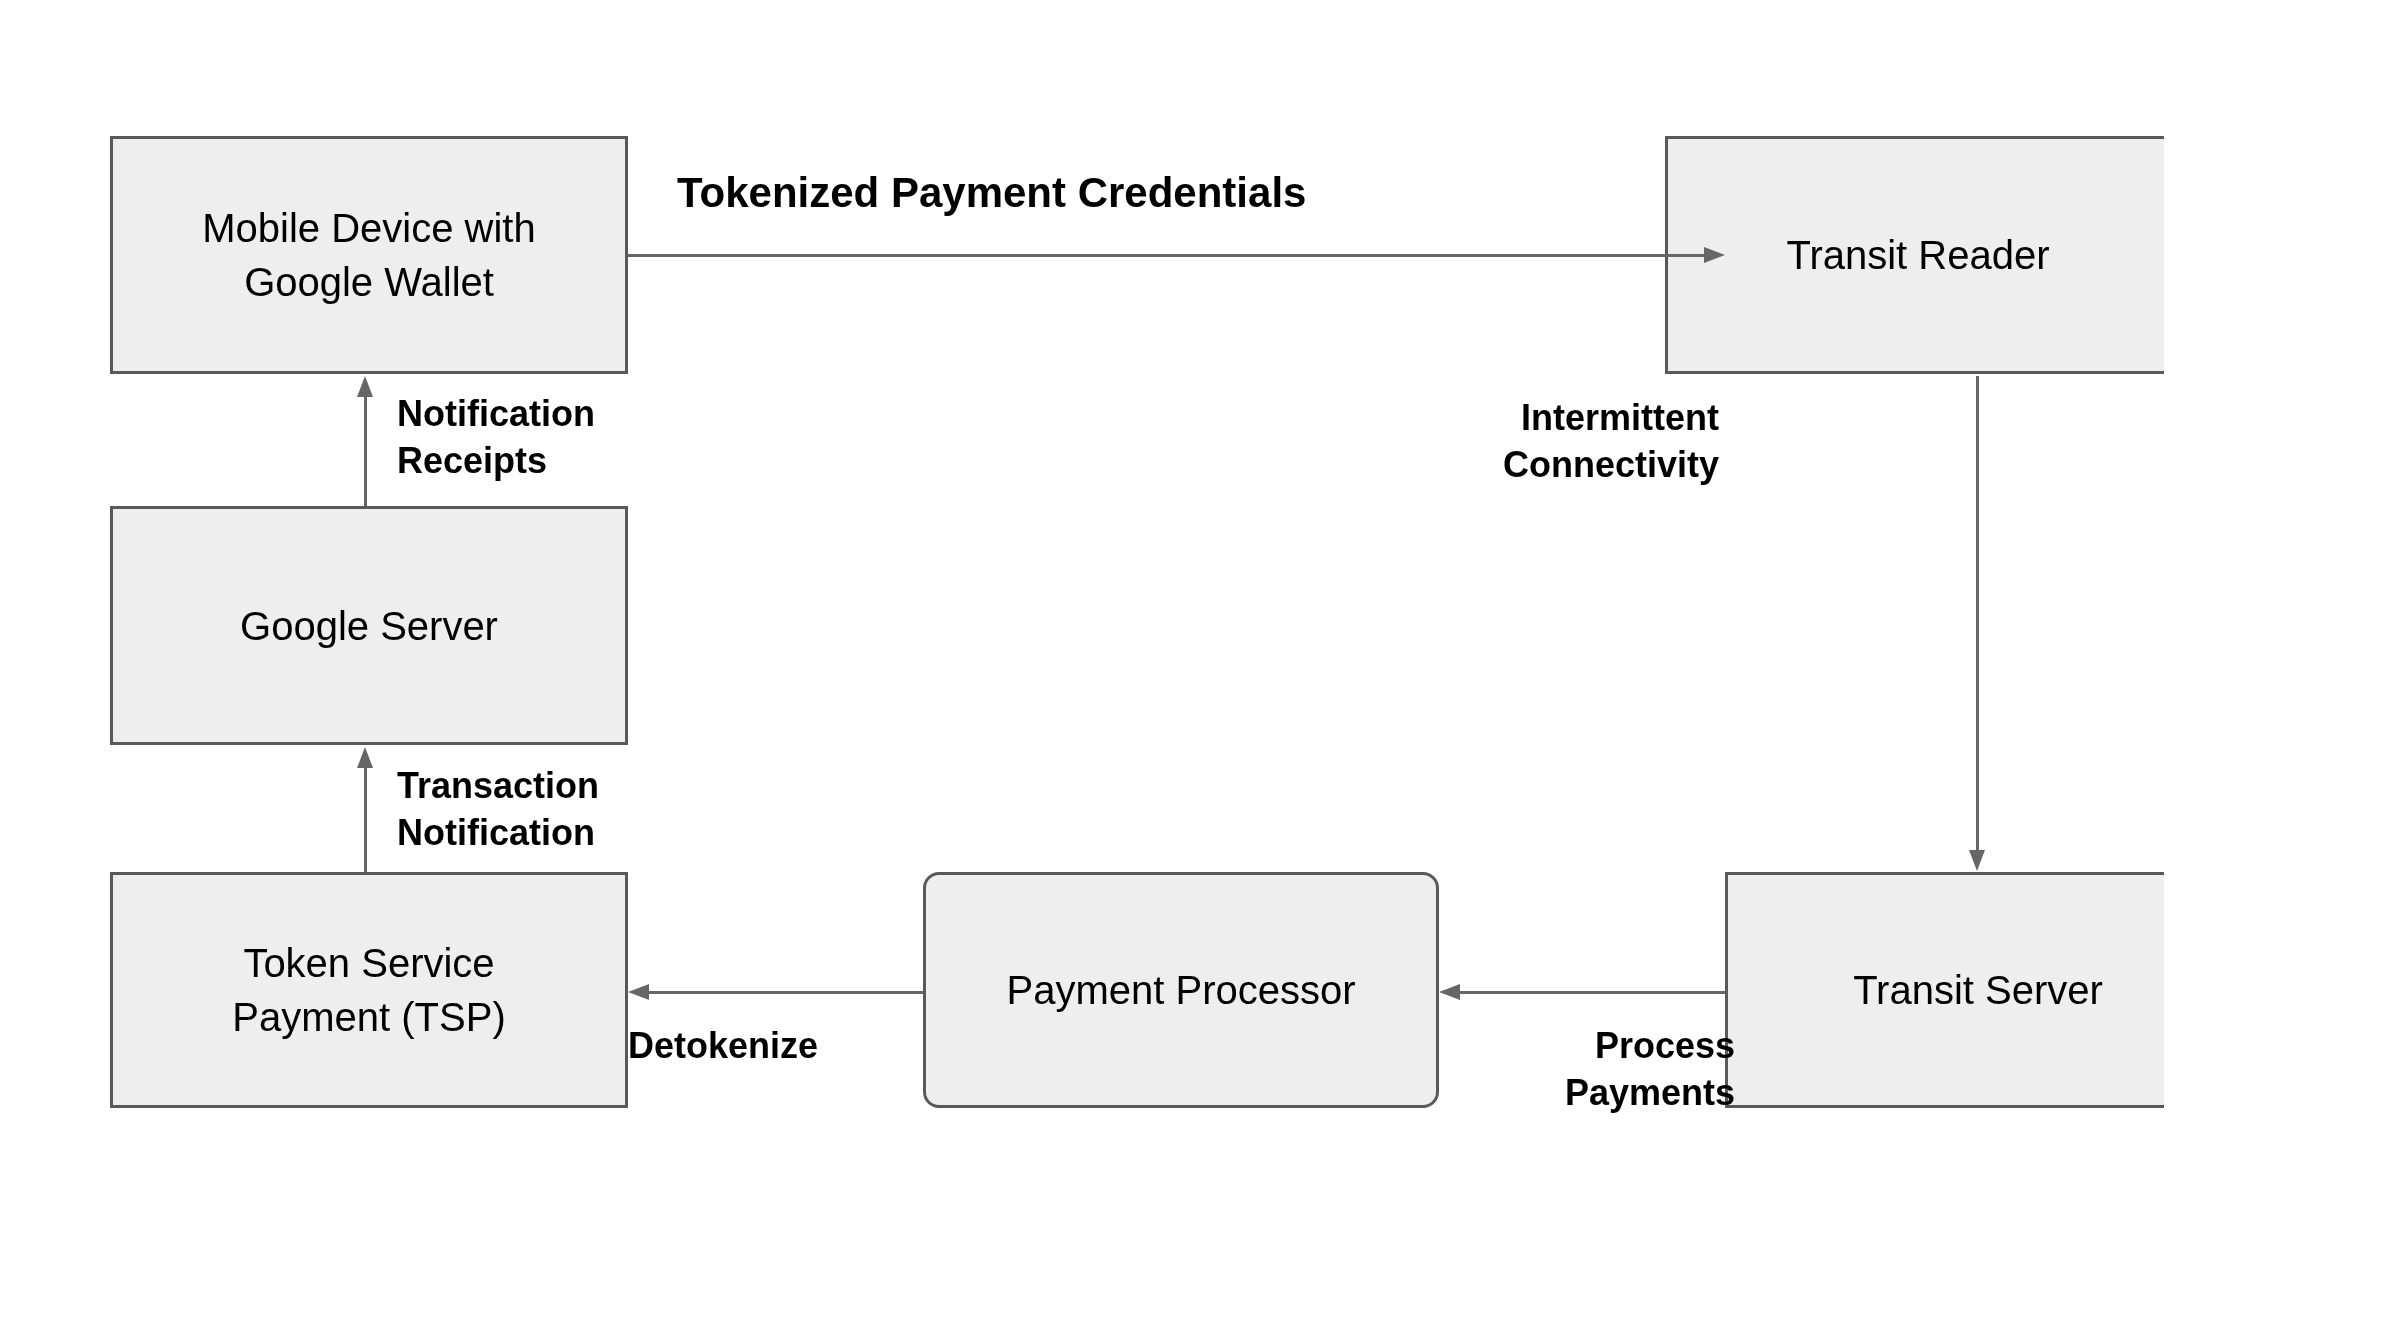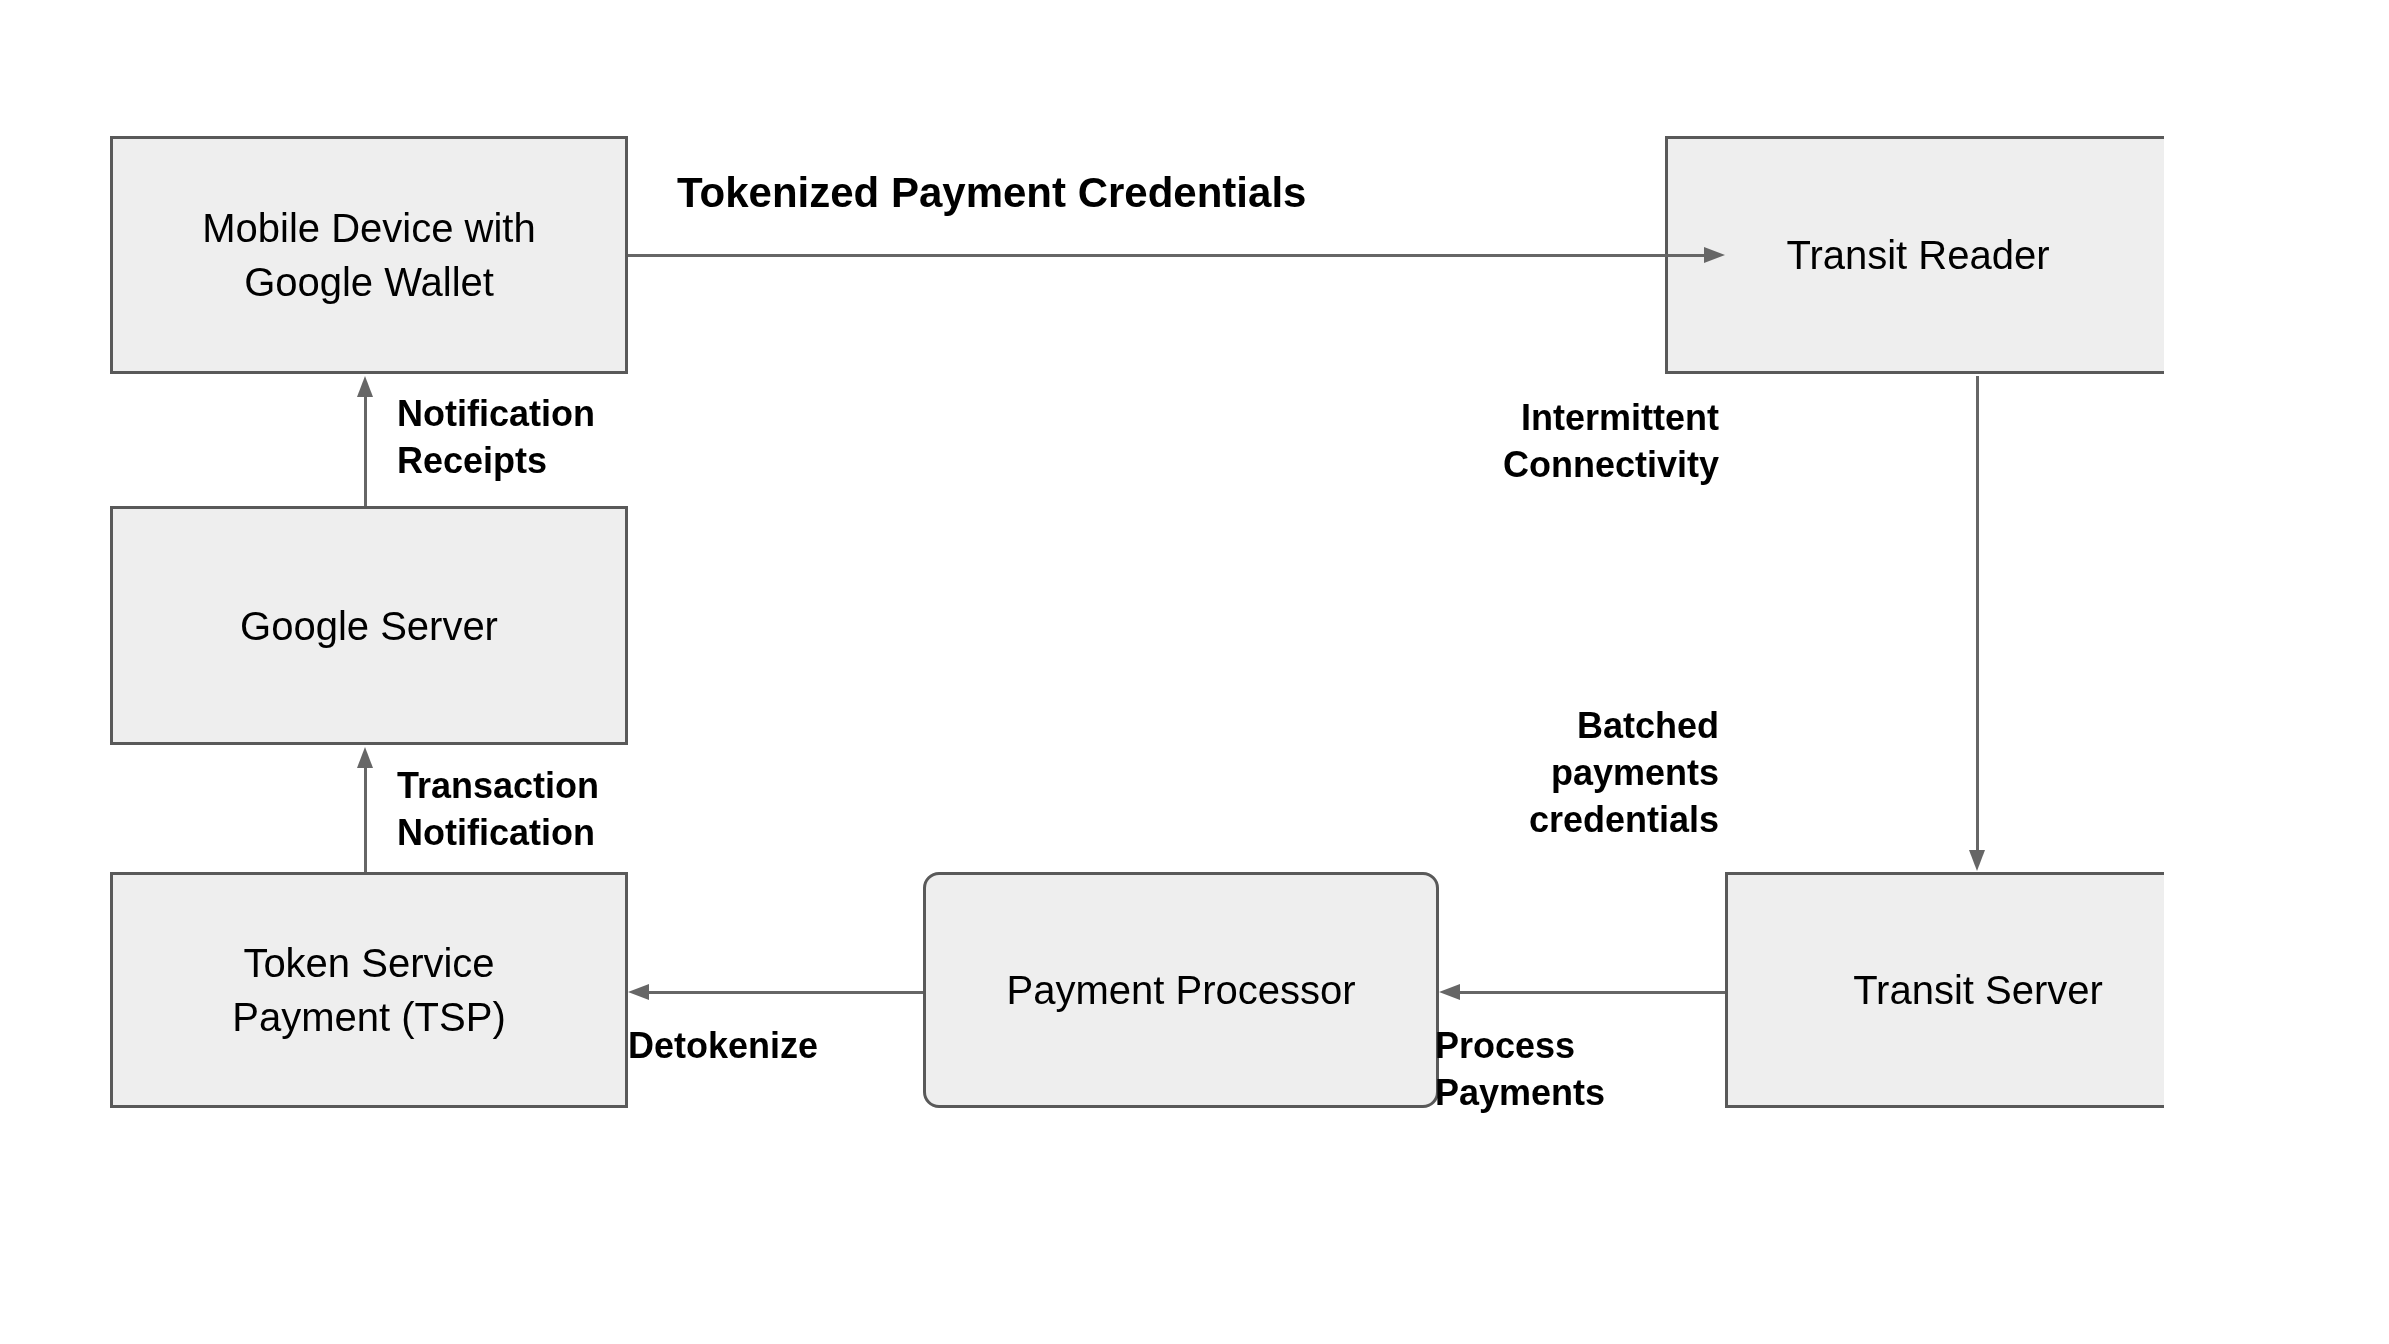--- a/index.html
+++ b/index.html
@@ -78,21 +78,21 @@
   }
   .lbl-title {
     left: 677px; top: 168px; width: 1000px;
     text-align: left;
     font-size: 42px;
     line-height: 50px;
     white-space: nowrap;
   }
   .lbl-intermittent { right: 445px; top: 394px;  text-align: right; }
   .lbl-batched      { right: 445px; top: 702px;  text-align: right; }
-  .lbl-process      { left: 1435px; top: 1022px; width: 300px; text-align: left; }
+  .lbl-process      { left: 1435px; top: 1022px; width: 300px; text-align: right; }
   .lbl-detokenize   { left: 628px;  top: 1022px; width: 300px; text-align: left; }
   .lbl-transaction  { left: 397px;  top: 762px;  text-align: left; }
   .lbl-receipts     { left: 397px;  top: 390px;  text-align: left; }
 </style>
 </head>
 <body>
 
 <div class="canvas">
 
   <div class="node node-mobile">
@@ -115,23 +115,20 @@
   </div>
 
   <div class="shaft shaft-e1"></div>
   <div class="head head-right head-e1"></div>
   <div class="edge-label lbl-title">Tokenized Payment Credentials</div>
 
   <div class="shaft shaft-e2"></div>
   <div class="head head-down head-e2"></div>
   <div class="edge-label lbl-intermittent">Intermittent
 Connectivity</div>
-  <div class="edge-label lbl-batched">Batched
-payments
-credentials</div>
 
   <div class="shaft shaft-e3"></div>
   <div class="head head-left head-e3"></div>
   <div class="edge-label lbl-process">Process
 Payments</div>
 
   <div class="shaft shaft-e4"></div>
   <div class="head head-left head-e4"></div>
   <div class="edge-label lbl-detokenize">Detokenize</div>
 

